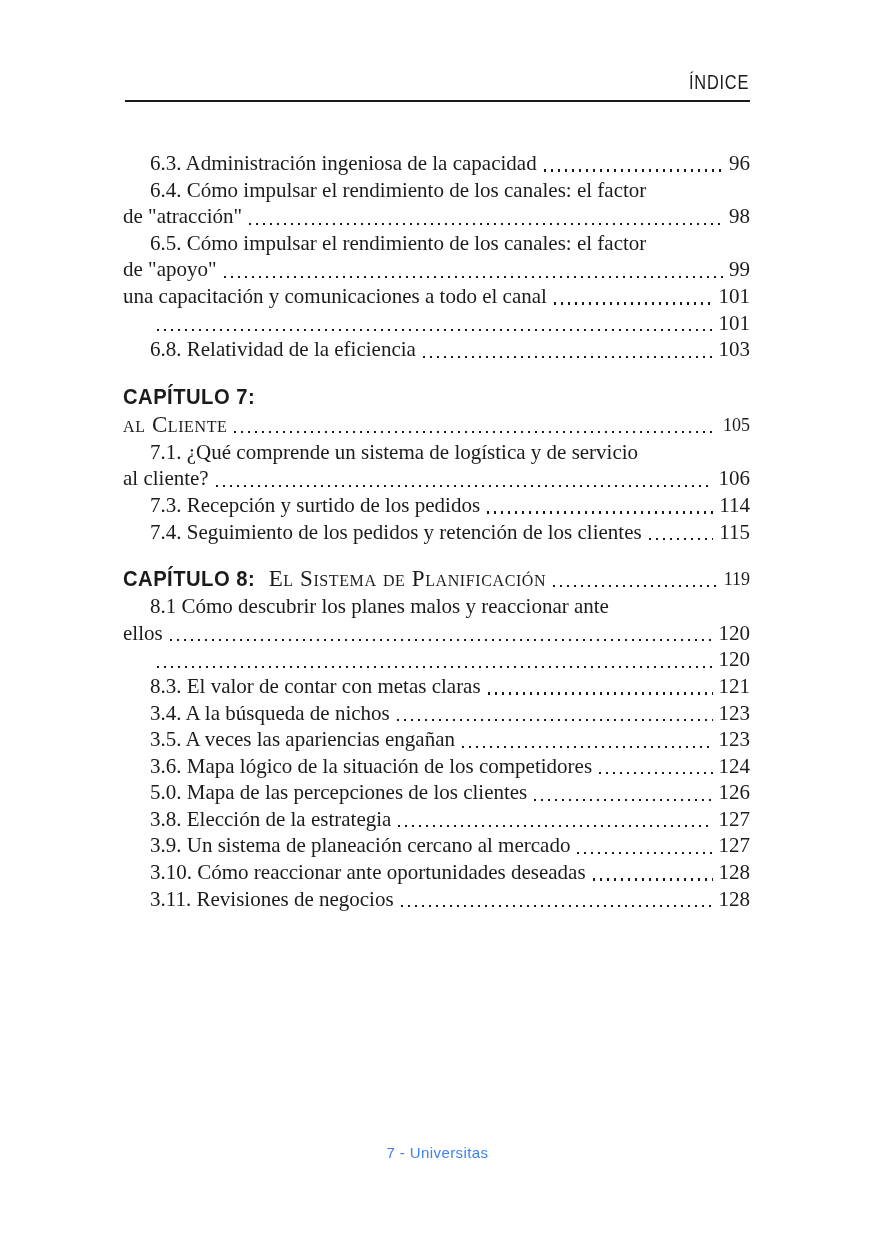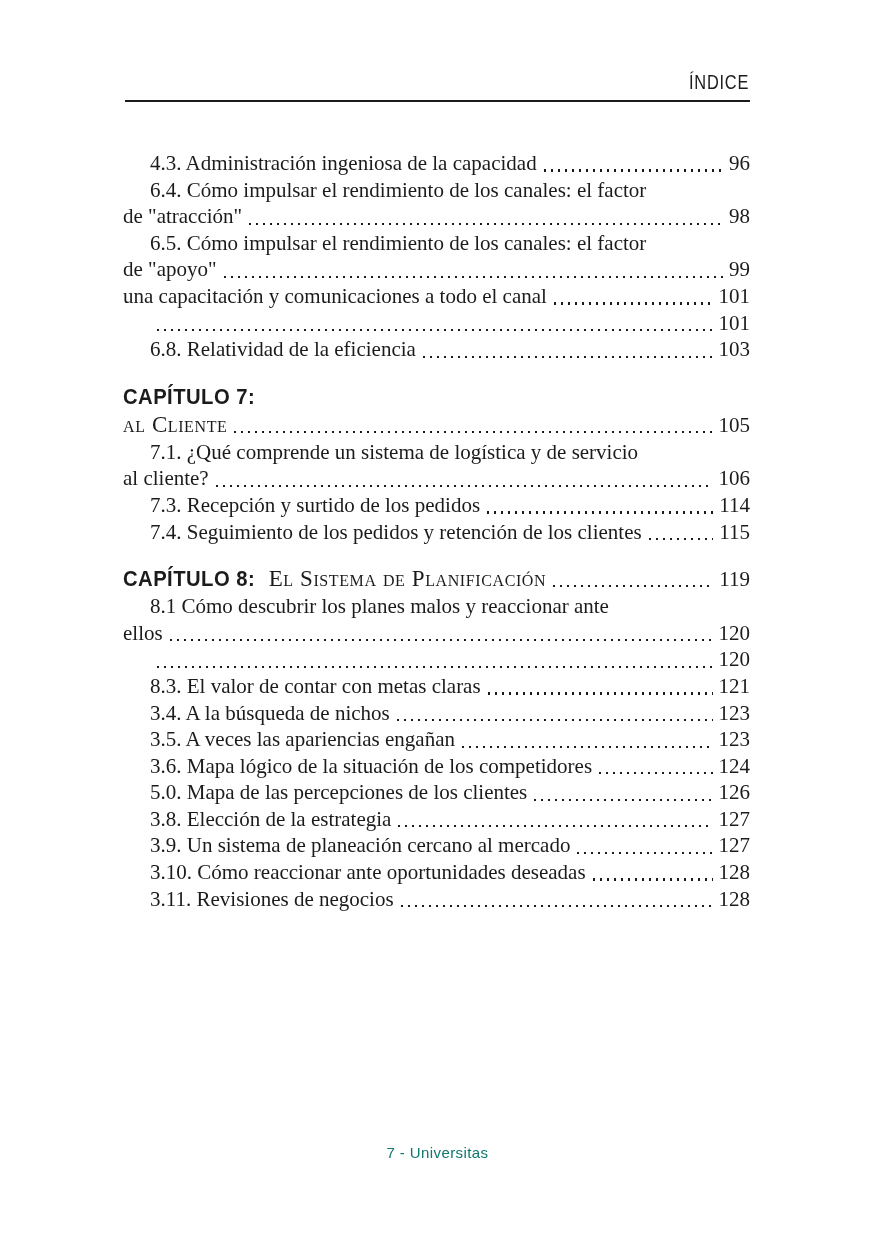--- a/index.html
+++ b/index.html
@@ -40,39 +40,39 @@
     display:flex;align-items:flex-start;
     line-height:28px;font-size:23px;white-space:nowrap;
   }
   .ch-label{
     font-family:"Liberation Sans", sans-serif;font-weight:bold;
     font-size:22px;letter-spacing:.5px;
     display:inline-block;transform:scaleX(0.92);transform-origin:0 50%;
     margin-right:2px;
   }
   .ch-title{font-variant:small-caps;letter-spacing:.6px;}
-  .ch-row .pagenum{font-size:21px;}
+  .ch-row .pagenum{font-size:18px;}
   .ch-row .leader{margin-bottom:6px;}
   
   .page-footer{
     position:absolute;top:1144px;left:0;width:100%;text-align:center;
     font-family:"Liberation Sans", sans-serif;
-    font-size:15px;letter-spacing:.4px;color:#0f766e;
+    font-size:15px;letter-spacing:.4px;color:#3b82f6;
   }
 </style>
 </head>
 <body>
 
 <div class="page-header">ÍNDICE</div>
 <div class="header-rule"></div>
 
 <div class="toc">
 
   <div class="row first">
-    <span>4.3. Administración ingeniosa de la capacidad</span>
+    <span>6.3. Administración ingeniosa de la capacidad</span>
     <span class="leader"></span>
     <span class="pagenum">96</span>
   </div>
   <div class="row first">
     <span>6.4. Cómo impulsar el rendimiento de los canales: el factor</span>
   </div>
   <div class="row cont">
     <span>de "atracción"</span>
     <span class="leader"></span>
     <span class="pagenum">98</span>

